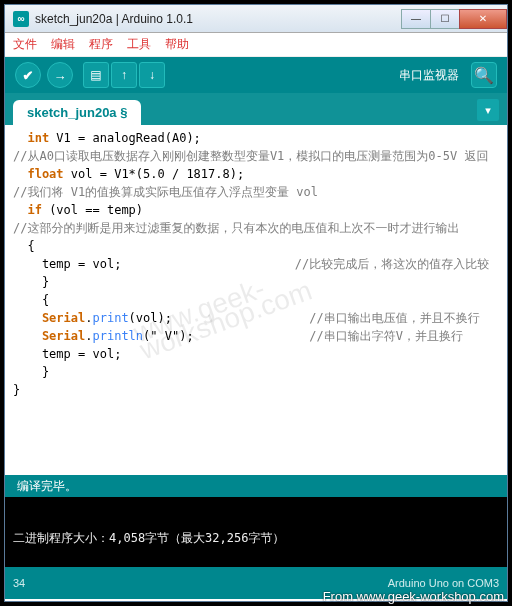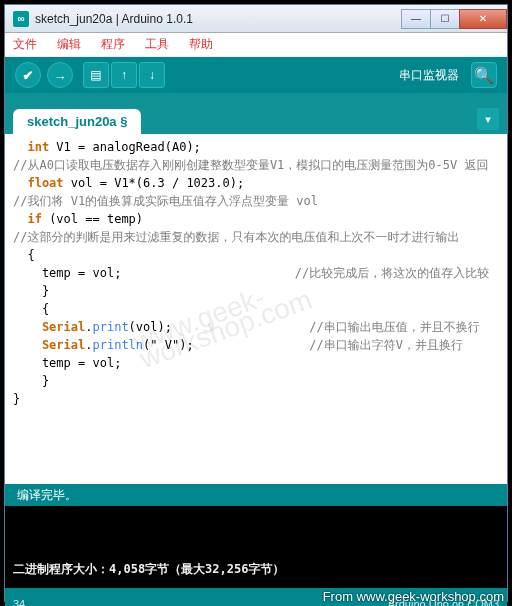--- a/index.html
+++ b/index.html
@@ -4,43 +4,43 @@
 <style>
 * { margin: 0; padding: 0; box-sizing: border-box; }
 body { font-family: "Microsoft YaHei", Arial, sans-serif; background: #000; width: 512px; height: 606px; overflow: hidden; position: relative; }
 .window { position: absolute; top: 4px; left: 4px; width: 504px; height: 598px; background: #fff; border: 1px solid #5a7a9a; box-shadow: 0 0 3px rgba(0,0,0,0.3); }
 .titlebar { height: 28px; background: linear-gradient(#f0f4f8, #d9e4ef); display: flex; align-items: center; padding: 0 0 0 8px; border-bottom: 1px solid #aaa; }
 .app-icon { width: 16px; height: 16px; background: #00979c; border-radius: 2px; margin-right: 6px; display: flex; align-items: center; justify-content: center; color: #fff; font-size: 10px; font-weight: bold; }
 .title { font-size: 12px; color: #222; flex: 1; }
 .win-btns { display: flex; height: 20px; align-items:flex-start; }
 .win-btn { width: 30px; height: 20px; display: flex; align-items: center; justify-content: center; font-size: 10px; color: #333; border: 1px solid #8aa; margin-left: -1px; background: linear-gradient(#eef,#cde); }
 .win-btn.close { background: linear-gradient(#e98,#c53); width: 48px; color: #fff; border-color:#a44; }
-.menubar { height: 24px; background: #fff; display: flex; align-items: center; padding: 0 8px; font-size: 12px; color: #d33; gap: 20px; border-bottom:1px solid #eee; }
+.menubar { height: 24px; background: #fff; display: flex; align-items: center; padding: 0 8px; font-size: 12px; color: #d33; gap: 14px; border-bottom:1px solid #eee; }
 .toolbar { height: 36px; background: #00878e; display: flex; align-items: center; padding: 0 10px; gap: 6px; }
 .tool-btn { width: 26px; height: 26px; border-radius: 50%; background: #0b9ca1; border: 1px solid #2bb; display: flex; align-items: center; justify-content: center; color: #fff; font-size: 13px; font-weight: bold; }
 .tool-group { display: flex; gap: 2px; margin-left: 4px; }
 .tool-rect { width: 26px; height: 26px; border-radius: 3px; background: #0b9ca1; border:1px solid #2bb; display:flex; align-items:center; justify-content:center; color:#fff; font-size:12px; }
 .spacer { flex: 1; }
 .serial-label { color: #fff; font-size: 12px; margin-right: 6px; }
 .serial-btn { width: 26px; height: 26px; border-radius: 4px; background: #0b9ca1; border:1px solid #2bb; display:flex; align-items:center; justify-content:center; color:#fff; }
-.tabbar { height: 41px; background: #109297; display: flex; align-items: flex-end; padding: 0 8px; }
+.tabbar { height: 32px; background: #109297; display: flex; align-items: flex-end; padding: 0 8px; }
 .tab { background: #fff; color: #00878e; border-radius: 6px 6px 0 0; padding: 5px 14px; font-size: 13px; font-weight: bold; }
 .tab-spacer { flex:1; }
 .tab-menu { width:22px; height:22px; background:#12a5aa; color:#fff; display:flex; align-items:center; justify-content:center; font-size:11px; margin-bottom:4px; border-radius:2px; }
 .editor { height: 350px; background: #fff; overflow: hidden; font-family: "Consolas", monospace; font-size: 12px; line-height: 18px; padding: 4px 0 4px 8px; position:relative; }
 .line { white-space: pre; }
 .kw-type { color: #cc6600; font-weight:bold; }
 .kw-ctrl { color: #cc6600; font-weight:bold; }
 .kw-func { color: #3b82f6; }
 .kw-cls { color: #cc6600; font-weight:bold; }
 .comment { color: #7e7e7e; }
 .plain { color: #000; }
 .watermark { position:absolute; top:50%; left:50%; transform:translate(-50%,-50%) rotate(-20deg); font-size:28px; color:rgba(0,0,0,0.08); pointer-events:none; font-family:Arial; }
 .statusbar { height: 22px; background: #00878e; color: #fff; font-size: 12px; padding: 2px 12px; display:flex; align-items:center; }
-.console { height: 82px; background: #000; color: #eee; font-size: 12px; padding: 10px 8px; font-family: "Microsoft YaHei", monospace; display:flex; flex-direction:column; justify-content:flex-end;font-weight:bold; }
+.console { height: 70px; background: #000; color: #eee; font-size: 12px; padding: 20px 8px; font-family: "Microsoft YaHei", monospace; display:flex; flex-direction:column; justify-content:flex-end; }
 .footer { height: 20px; background: #00878e; color: #d0ecec; font-size: 11px; display: flex; align-items: center; padding: 16px 8px; }
 .footer-right { margin-left: auto; }
 .bottom-credit { position:absolute; bottom:2px; right:8px; color:#fff; font-size:13px; text-shadow:0 0 2px #000; }
 </style>
 </head>
 <body>
 
 <div class="window">
 
   <div class="titlebar">
@@ -77,21 +77,21 @@
   <div class="tabbar">
     <div class="tab">sketch_jun20a §</div>
     <div class="tab-spacer"></div>
     <div class="tab-menu">▾</div>
   </div>
 
   <div class="editor">
     <div class="watermark">www.geek-workshop.com</div>
     <div class="line"><span class="kw-type">  int</span><span class="plain"> V1 = analogRead(A0);</span></div>
     <div class="line comment">//从A0口读取电压数据存入刚刚创建整数型变量V1，模拟口的电压测量范围为0-5V 返回</div>
-    <div class="line"><span class="kw-type">  float</span><span class="plain"> vol = V1*(6.3 / 1023.0);</span></div>
+    <div class="line"><span class="kw-type">  float</span><span class="plain"> vol = V1*(5.0 / 1817.8);</span></div>
     <div class="line comment">//我们将 V1的值换算成实际电压值存入浮点型变量 vol</div>
     <div class="line"><span class="kw-ctrl">  if</span><span class="plain"> (vol == temp)</span></div>
     <div class="line comment">//这部分的判断是用来过滤重复的数据，只有本次的电压值和上次不一时才进行输出</div>
     <div class="line plain">  {</div>
     <div class="line"><span class="plain">    temp = vol;                        </span><span class="comment">//比较完成后，将这次的值存入比较</span></div>
     <div class="line plain">    }</div>
     <div class="line plain">    {</div>
     <div class="line"><span class="kw-cls">    Serial</span><span class="plain">.</span><span class="kw-func">print</span><span class="plain">(vol);                   </span><span class="comment">//串口输出电压值，并且不换行</span></div>
     <div class="line"><span class="kw-cls">    Serial</span><span class="plain">.</span><span class="kw-func">println</span><span class="plain">(" V");                </span><span class="comment">//串口输出字符V，并且换行</span></div>
     <div class="line plain">    temp = vol;</div>

